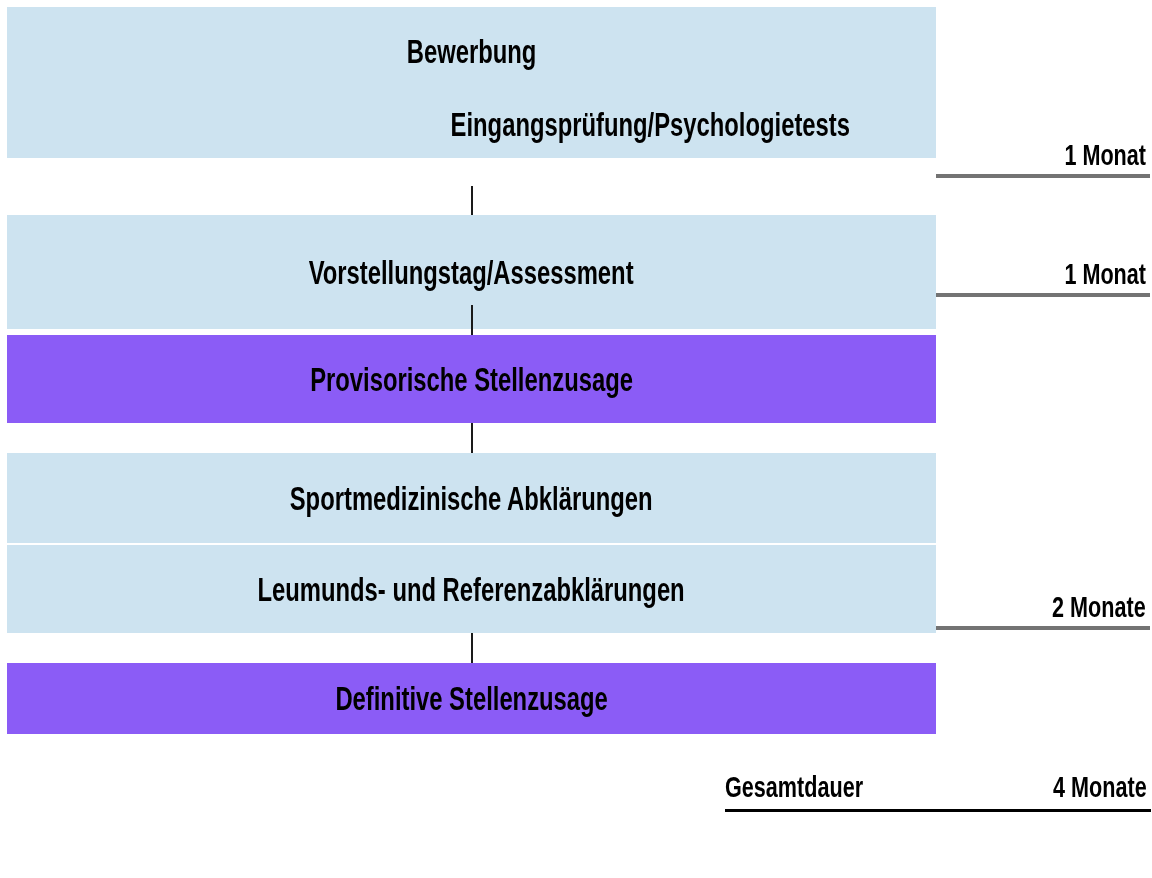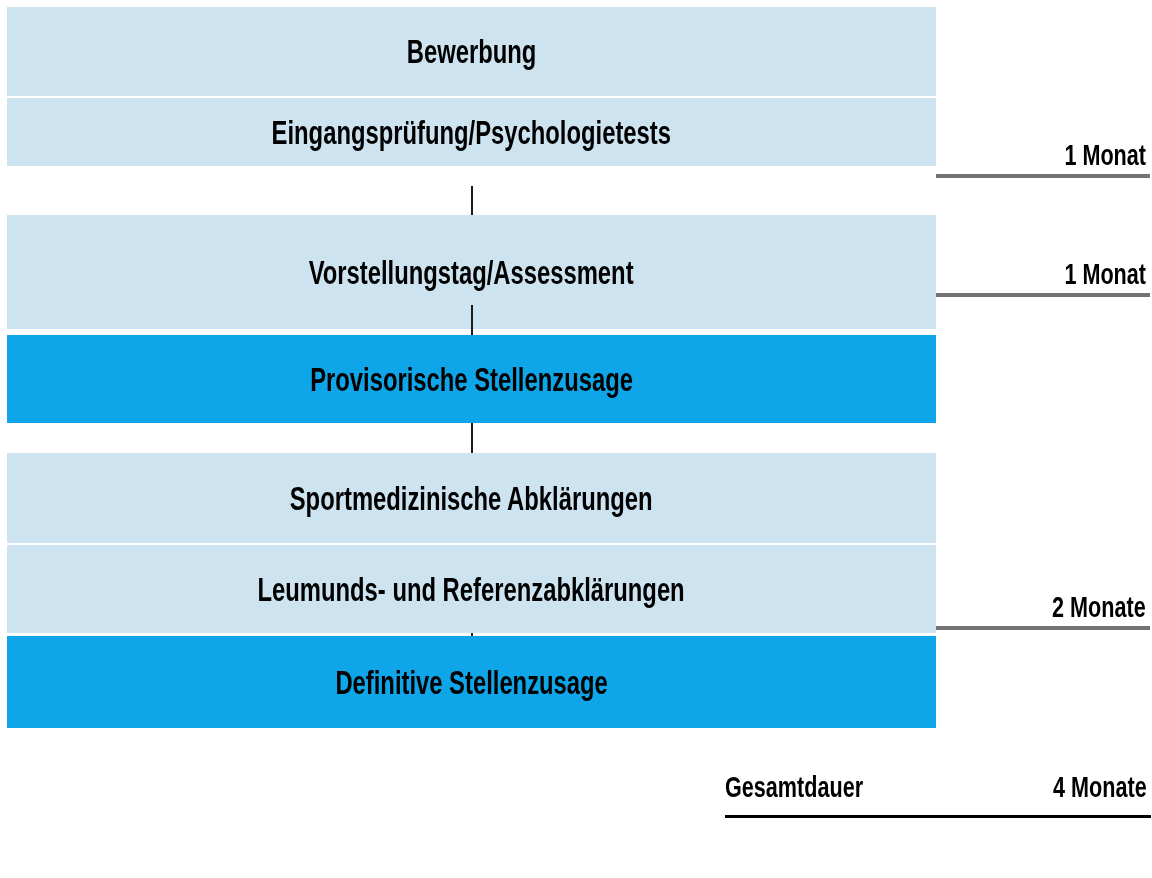--- a/index.html
+++ b/index.html
@@ -17,21 +17,21 @@
   }
   .step {
     position: absolute;
     left: 7px;
     width: 929px;
     display: flex;
     align-items: center;
     justify-content: center;
   }
   .step.blue { background: #cde3f0; }
-  .step.gray { background: #0ea5e9; justify-content: center; }
+  .step.gray { background: #8b5cf6; justify-content: center; }
   .step-label {
     font-weight: bold;
     font-size: 34px;
     color: #000000;
     white-space: nowrap;
     transform: scaleX(0.70);
     transform-origin: center center;
   }
   .connector {
     position: absolute;
@@ -58,21 +58,21 @@
     white-space: nowrap;
     padding-right: 6px;
     transform: scaleX(0.72);
     transform-origin: right bottom;
   }
   .total-row {
     position: absolute;
     left: 725px;
     width: 426px;
     border-bottom: 3px solid #000000;
-    padding-bottom: 12px;
+    padding-bottom: 6px;
     display: flex;
     justify-content: space-between;
     align-items: flex-end;
     box-sizing: content-box;
   }
   .total-label {
     font-weight: bold;
     font-size: 30px;
     line-height: 32px;
     color: #000000;
@@ -93,21 +93,21 @@
 </style>
 </head>
 <body>
 
 <div class="canvas">
 
   <div class="step blue" style="top:7px; height:89px;">
     <span class="step-label">Bewerbung</span>
   </div>
 
-  <div class="step blue" style="top:98px; height:68px;">
+  <div class="step blue" style="top:90px; height:68px;justify-content:flex-end;">
     <span class="step-label">Eingangsprüfung/Psychologietests</span>
   </div>
 
   <div class="connector" style="top:186px; height:29px;"></div>
 
   <div class="step blue" style="top:215px; height:114px;">
     <span class="step-label">Vorstellungstag/Assessment</span>
   </div>
 
   <div class="connector" style="top:305px; height:30px;"></div>
@@ -121,21 +121,21 @@
   <div class="step blue" style="top:545px; height:88px;">
     <span class="step-label">Leumunds- und Referenzabklärungen</span>
   </div>
 
   <div class="step blue" style="top:453px; height:90px;">
     <span class="step-label">Sportmedizinische Abklärungen</span>
   </div>
 
   <div class="connector" style="top:633px; height:30px;"></div>
 
-  <div class="step gray" style="top:636px; height:92px;">
+  <div class="step gray" style="top:663px; height:71px;">
     <span class="step-label">Definitive Stellenzusage</span>
   </div>
 
   <div class="duration" style="top:139px;">
     <span class="duration-label">1 Monat</span>
   </div>
 
   <div class="duration" style="top:258px;">
     <span class="duration-label">1 Monat</span>
   </div>

